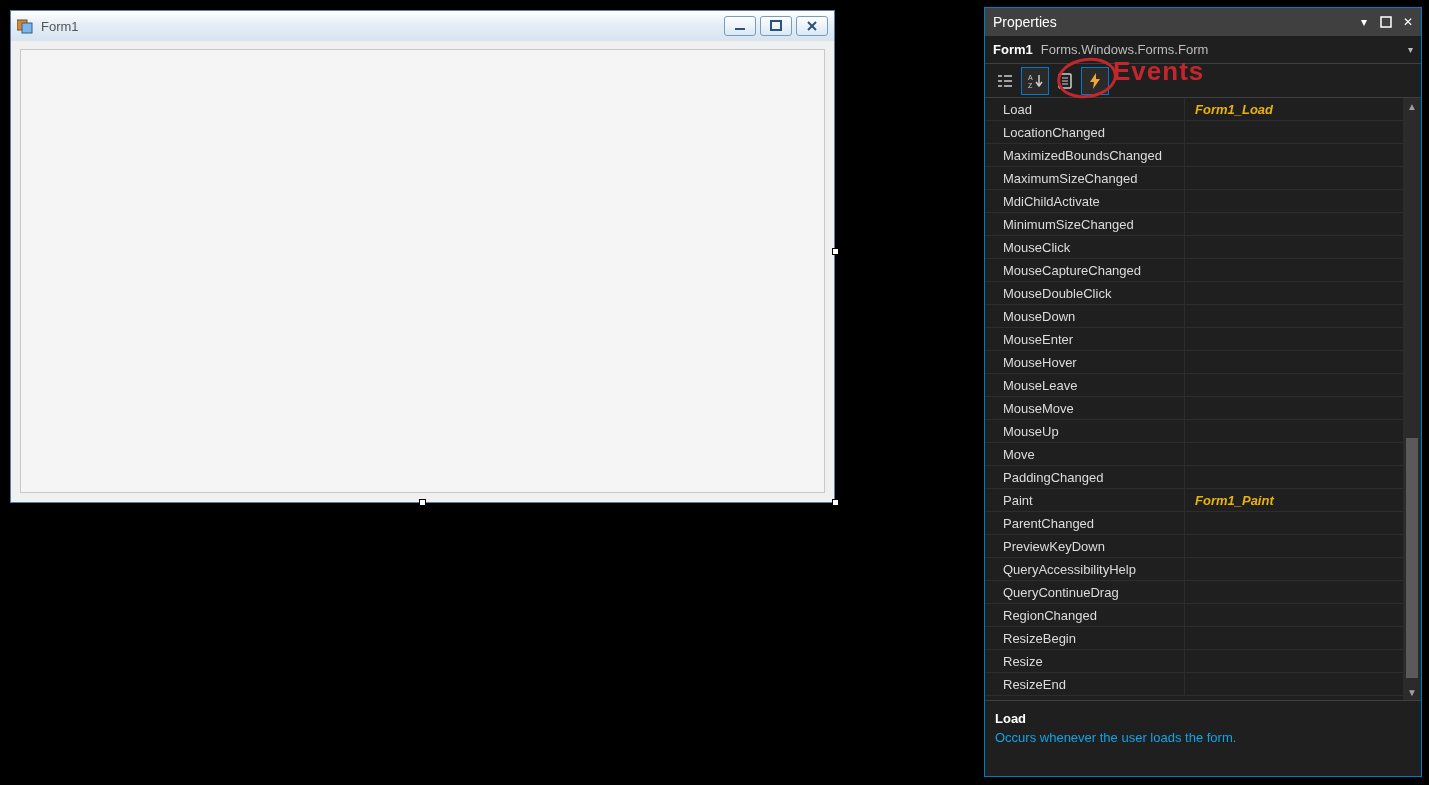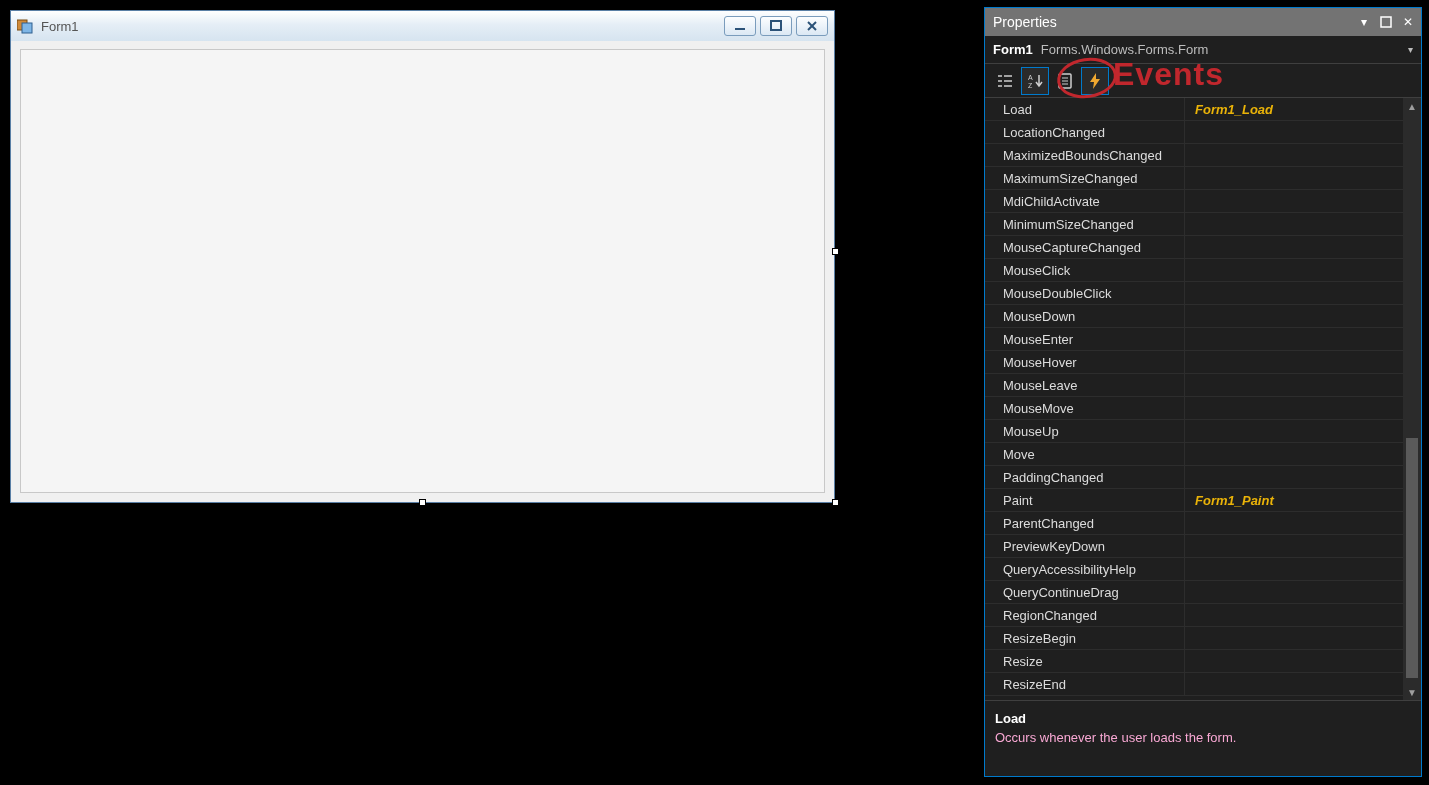--- a/index.html
+++ b/index.html
@@ -39,21 +39,21 @@
     background:#fff; border:1px solid #000;
   }
 
   
   .props{
     position:absolute; right:7px; top:7px; width:438px; height:770px;
     background:#1f1f1f; border:1px solid #007acc;
     display:flex; flex-direction:column;
   }
   .props-title{
-    height:28px; background:#737373; display:flex; align-items:center;
+    height:28px; background:#404040; display:flex; align-items:center;
     padding:0 4px 0 8px; font-size:14px;
   }
   .props-title span.flex{ flex:1; }
   .props-title .ticon{
     width:18px; height:18px; margin-left:4px;
     display:flex; align-items:center; justify-content:center;
     cursor:pointer; color:#fff; font-size:12px;
   }
   .props-obj{
     height:28px; padding:0 8px; display:flex; align-items:center;
@@ -75,21 +75,21 @@
   .tbtn svg{ width:18px; height:18px; }
   .bolt svg path{ fill:#f0a830; }
 
   .annot-circle{
     position:absolute; left:72px; top:-6px; width:60px; height:40px;
     border:3px solid #c1272d; border-radius:50%;
     transform:rotate(-8deg); pointer-events:none;
   }
   .annot-text{
     position:absolute; left:128px; top:-8px;
-    color:#c1272d; font-weight:700; font-size:32px;
+    color:#c1272d; font-weight:700; font-size:26px;
     pointer-events:none; letter-spacing:1px;
   }
 
   .props-grid{
     flex:1; position:relative; overflow:hidden;
   }
   .grid-body{
     position:absolute; left:0; top:0; right:18px; bottom:0;
     overflow:hidden;
   }
@@ -119,21 +119,21 @@
   .sbar .thumb{
     position:absolute; left:3px; width:12px;
     top:340px; height:240px; background:#5a5a5a;
   }
 
   .props-desc{
     height:76px; border-top:1px solid #3f3f3f;
     padding:10px 10px; font-size:13px;
   }
   .props-desc .dname{ font-weight:700; margin-bottom:4px; }
-  .props-desc .dtext{ color:#f9a8d4; }
+  .props-desc .dtext{ color:#0ea5e9; }
 </style>
 </head>
 <body>
 
 <div class="form-window">
   <div class="form-titlebar">
     <span class="app-icon">
       <svg viewBox="0 0 16 16">
         <rect x="0" y="2" width="10" height="10" fill="#d08b3a" stroke="#7a4d13"></rect>
         <rect x="5" y="5" width="10" height="10" fill="#7fb6e6" stroke="#2f5f8f"></rect>
@@ -241,25 +241,25 @@
         </div>
         <div class="grid-row">
           <div class="c-name">MdiChildActivate</div>
           <div class="c-val"></div>
         </div>
         <div class="grid-row">
           <div class="c-name">MinimumSizeChanged</div>
           <div class="c-val"></div>
         </div>
         <div class="grid-row">
+          <div class="c-name">MouseClick</div>
+          <div class="c-val"></div>
+        </div>
+        <div class="grid-row">
           <div class="c-name">MouseCaptureChanged</div>
-          <div class="c-val"></div>
-        </div>
-        <div class="grid-row">
-          <div class="c-name">MouseClick</div>
           <div class="c-val"></div>
         </div>
         <div class="grid-row">
           <div class="c-name">MouseDoubleClick</div>
           <div class="c-val"></div>
         </div>
         <div class="grid-row">
           <div class="c-name">MouseDown</div>
           <div class="c-val"></div>
         </div>

